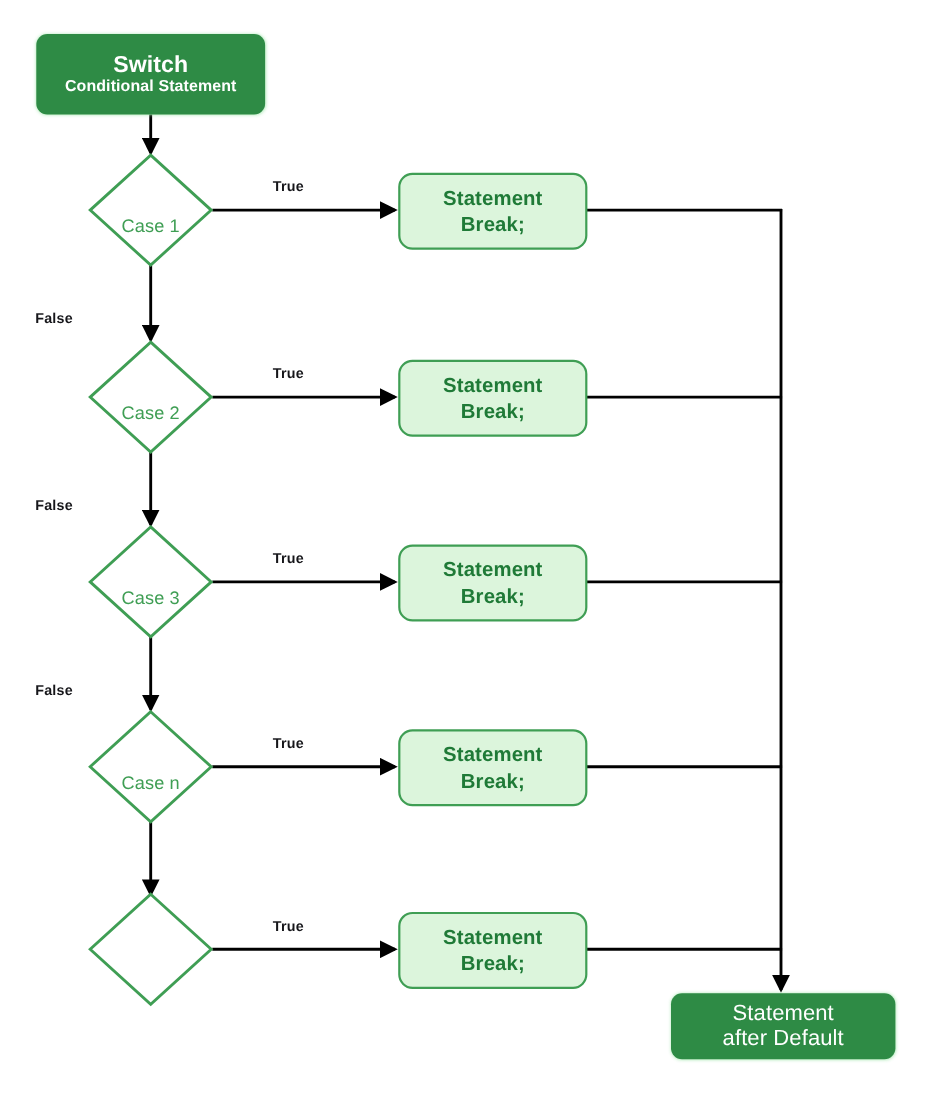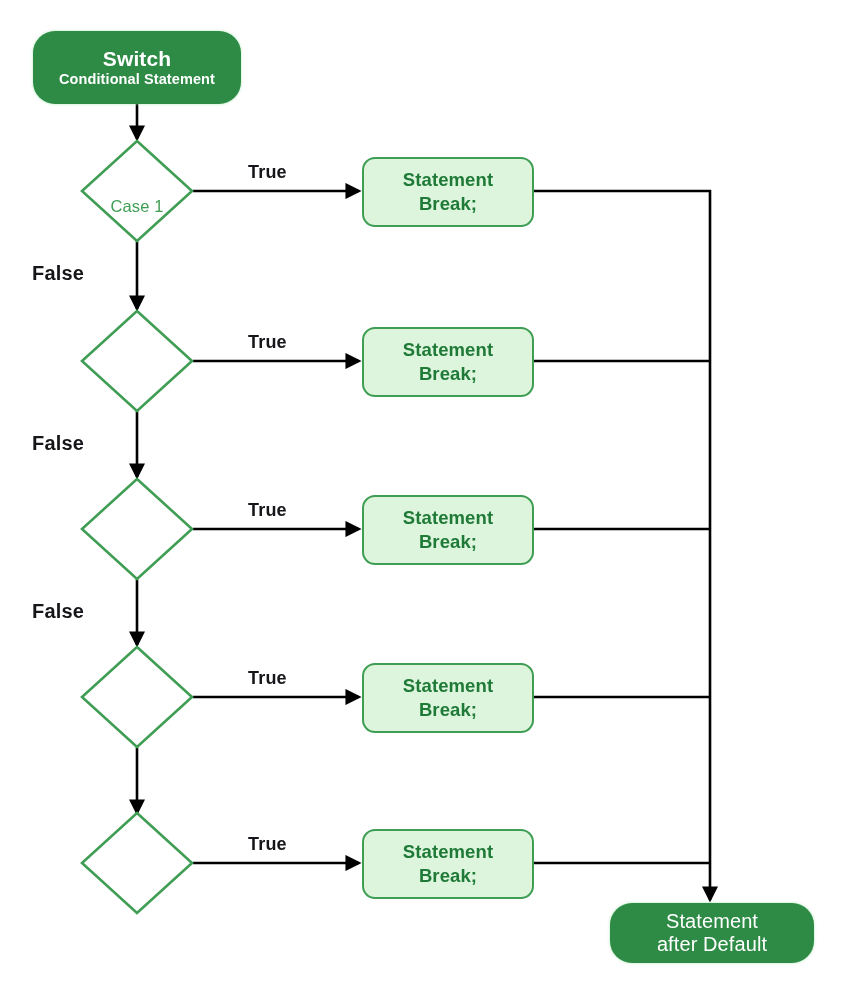--- a/index.html
+++ b/index.html
@@ -26,21 +26,21 @@
     width: 846px;
     height: 1000px;
     pointer-events: none;
   }
 
   
   .term-node {
     position: absolute;
     box-sizing: border-box;
     background: #2e8b45;
-    border-radius: 22px;
+    border-radius: 10px;
     color: #ffffff;
     display: flex;
     flex-direction: column;
     align-items: center;
     justify-content: center;
     text-align: center;
     line-height: 1.16;
     box-shadow: 0 0 3px rgba(160, 230, 170, 0.85);
   }
   .term-title {
@@ -102,22 +102,22 @@
 
   
   .edge-label {
     position: absolute;
     color: #16161a;
     font-size: 19px;
     font-weight: 700;
     letter-spacing: .2px;
     white-space: nowrap;
   }
-  .edge-label.true-label { font-size: 18px; }
-  .edge-label.false-label { font-size: 20px; }
+  .edge-label.true-label { font-size: 13px; }
+  .edge-label.false-label { font-size: 13px; margin-top: 20px; }
 </style>
 </head>
 <body>
 
 <div id="canvas">
 
   <svg id="edges" viewBox="0 0 846 1000" width="846" height="1000">
     <defs>
       <marker id="arrow" viewBox="0 0 10 10" refX="8.4" refY="5" markerWidth="6.2" markerHeight="6.2" orient="auto-start-reverse">
         <path d="M 0 0 L 10 5 L 0 10 z" fill="#000000"></path>
@@ -158,20 +158,29 @@
   </svg>
 
   <div class="term-node" style="left:33px; top:31px; width:208px; height:73px;">
     <div class="term-title">Switch</div>
     <div class="term-sub">Conditional Statement</div>
   </div>
 
   <div class="dec-node" style="left:82px; top:141px; width:110px; height:100px;">
     <span class="dec-label">Case 1</span>
   </div>
+  <div class="dec-node" style="left:82px; top:311px; width:110px; height:100px;">
+    <span class="dec-label">Case 2</span>
+  </div>
+  <div class="dec-node" style="left:82px; top:479px; width:110px; height:100px;">
+    <span class="dec-label">Case 3</span>
+  </div>
+  <div class="dec-node" style="left:82px; top:647px; width:110px; height:100px;">
+    <span class="dec-label">Case n</span>
+  </div>
 
   <div class="proc-node" style="left:362px; top:157px; width:172px; height:70px;">
     <div class="proc-line">Statement</div>
     <div class="proc-line">Break;</div>
   </div>
   <div class="proc-node" style="left:362px; top:327px; width:172px; height:70px;">
     <div class="proc-line">Statement</div>
     <div class="proc-line">Break;</div>
   </div>
   <div class="proc-node" style="left:362px; top:495px; width:172px; height:70px;">

